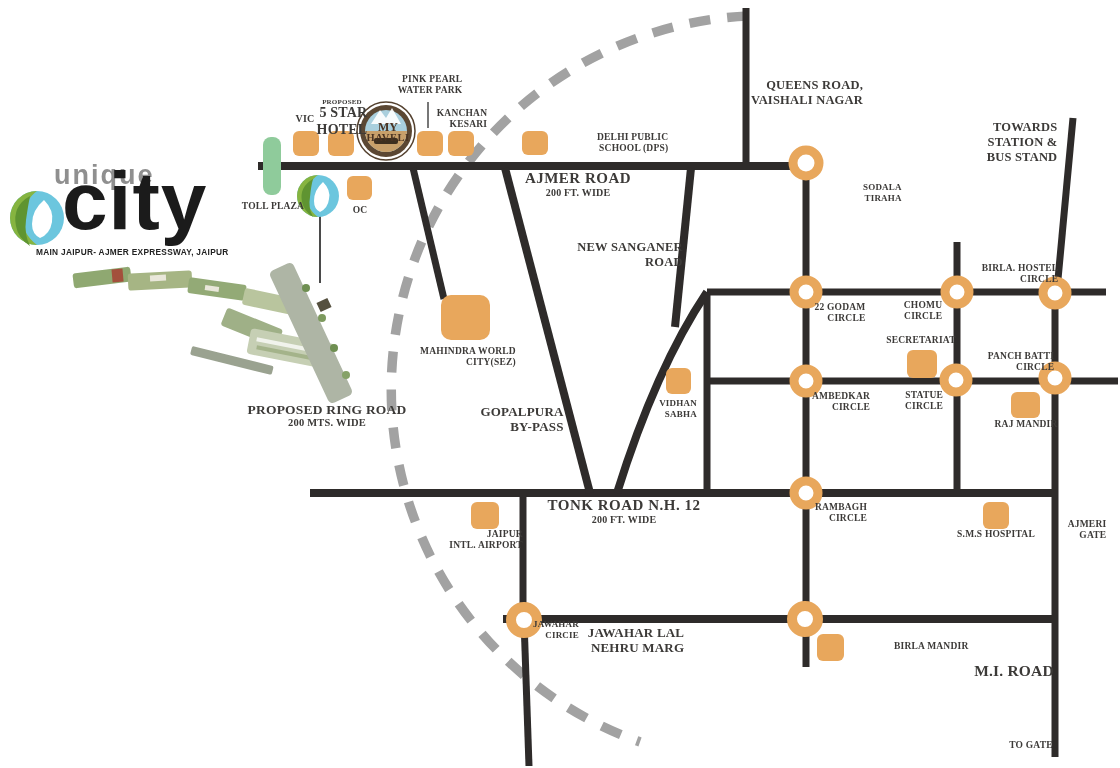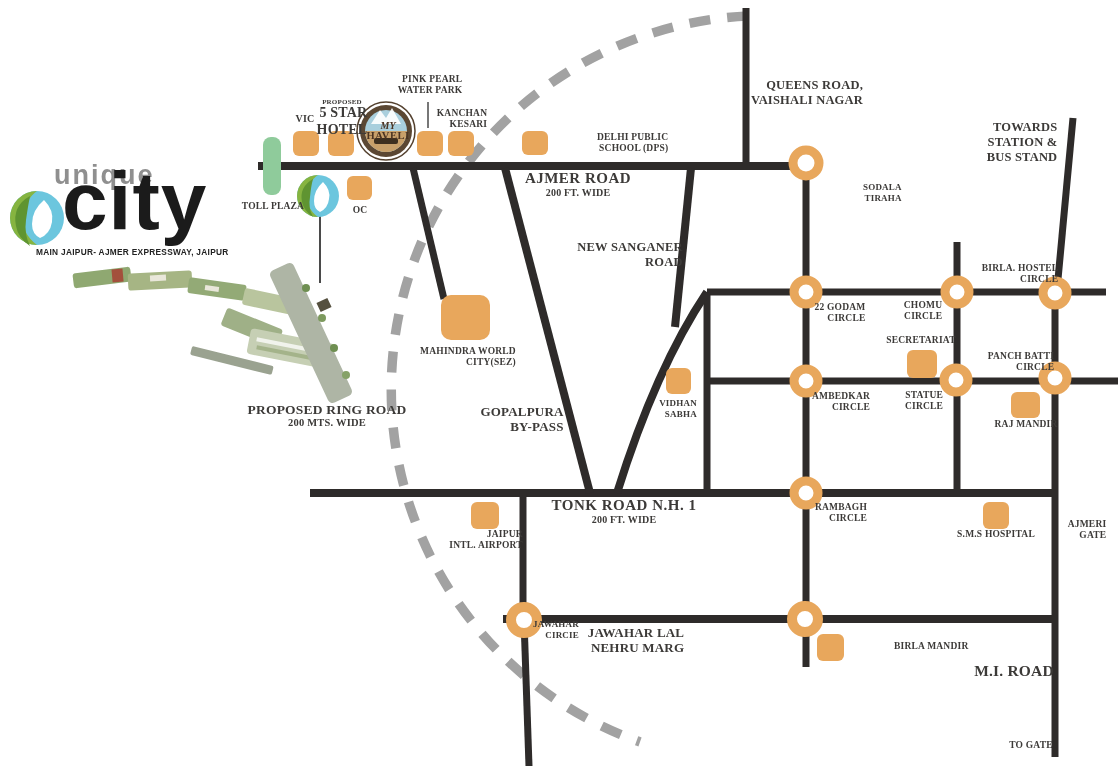--- a/index.html
+++ b/index.html
@@ -11,21 +11,21 @@
        letter-spacing:.2px;}
   .lbl.la{transform:none;text-align:right;margin-left:44px;}
   .logo-unique{position:absolute;left:54px;top:160px;font-family:Liberation Sans, sans-serif;
        font-weight:600;font-size:27px;color:#8f8f8f;letter-spacing:2px;}
   .logo-city{position:absolute;left:62px;top:168px;font-family:"Liberation Sans",sans-serif;
        font-weight:800;font-size:82px;color:#1b1b1b;letter-spacing:1px;line-height:.8;}
   .logo-tagline{position:absolute;left:36px;top:247px;font-family:"Liberation Sans",sans-serif;
        font-weight:bold;font-size:8.3px;color:#222;letter-spacing:.3px;white-space:nowrap;}
   .badge-text{position:absolute;left:388px;top:121px;transform:translateX(-50%);text-align:center;
        color:#4a3322;line-height:1;}
-  .badge-text .l1{font-size:10px;font-weight:bold;display:block;font-style:italic;}
+  .badge-text .l1{font-size:12px;font-weight:bold;display:block;}
   .badge-text .l2{font-size:10.5px;font-weight:bold;display:block;letter-spacing:.5px;}
 </style>
 </head>
 <body>
 
 <div id="stage">
 
   <svg id="map-svg" width="1120" height="768" viewBox="0 0 1120 768">
 
     <path d="M748,16 A374,374 0 0 0 640,742" fill="none" stroke="#a2a2a2" stroke-width="9.5" stroke-dasharray="21 17"></path>
@@ -182,21 +182,21 @@
   <div class="lbl" style="left:468px;top:346px;font-size:9.5px">MAHINDRA WORLD
 CITY(SEZ)</div>
   <div class="lbl" style="left:678px;top:398px;font-size:9px">VIDHAN
 SABHA</div>
   <div class="lbl" style="left:522px;top:404px;font-size:13px">GOPALPURA
 BY-PASS</div>
 
   <div class="lbl" style="left:327px;top:402px;font-size:13.5px">PROPOSED RING ROAD</div>
   <div class="lbl" style="left:327px;top:417px;font-size:10.5px">200 MTS. WIDE</div>
 
-  <div class="lbl" style="left:624px;top:497px;font-size:15px;letter-spacing:.5px">TONK ROAD N.H. 1</div>
+  <div class="lbl" style="left:624px;top:497px;font-size:15px;letter-spacing:.5px">TONK ROAD N.H. 12</div>
   <div class="lbl" style="left:624px;top:514px;font-size:10px">200 FT. WIDE</div>
 
   <div class="lbl" style="left:486px;top:529px;font-size:9.5px">JAIPUR
 INTL. AIRPORT</div>
   <div class="lbl" style="left:841px;top:502px;font-size:9.5px">RAMBAGH
 CIRCLE</div>
   <div class="lbl" style="left:996px;top:529px;font-size:9.5px">S.M.S HOSPITAL</div>
   <div class="lbl" style="left:1087px;top:519px;font-size:9.5px">AJMERI
 GATE</div>
 

